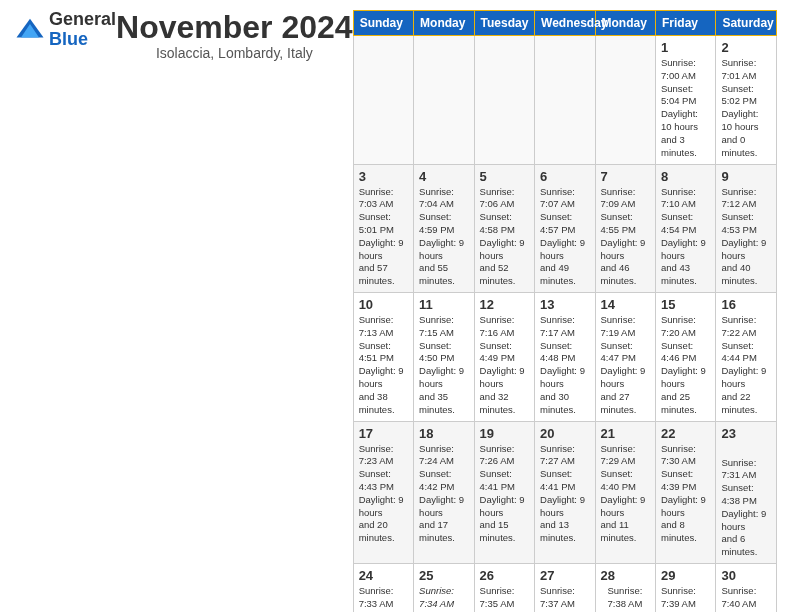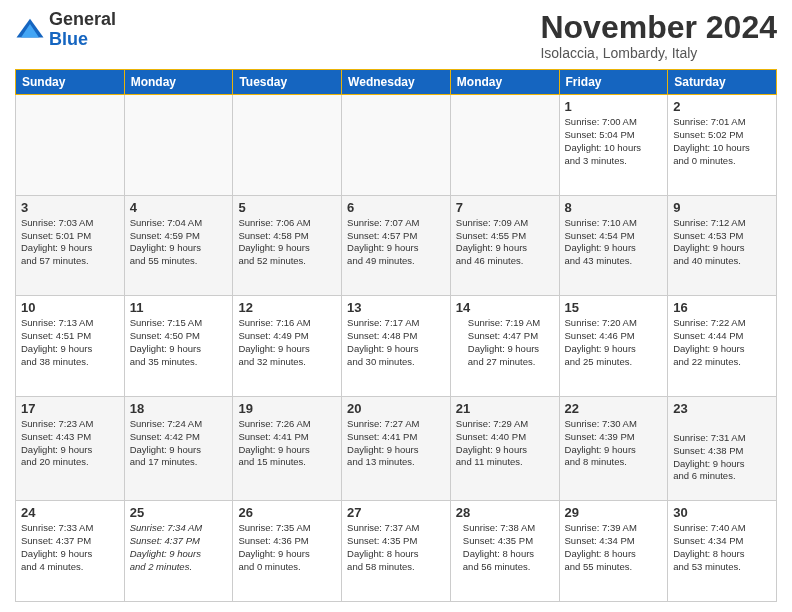--- a/index.html
+++ b/index.html
@@ -8,21 +8,21 @@
       background: #fff;
       width: 792px;
       height: 612px;
       overflow: hidden;
     }
     .page {
       width: 792px;
       height: 612px;
       padding: 10px 15px;
       display: flex;
-      flex-direction: column;
+      flex-direction: row;
     }
     .header {
       display: flex;
       justify-content: space-between;
       align-items: flex-start;
       margin-bottom: 8px;
     }
     .logo {
       display: flex;
       align-items: center;
@@ -33,21 +33,21 @@
       font-weight: bold;
       line-height: 1.1;
     }
     .logo-text .general { color: #333; }
     .logo-text .blue { color: #1565C0; }
     .logo-icon {
       width: 30px;
       height: 30px;
     }
     .title-area {
-      text-align: left;
+      text-align: center;
     }
     .month-title {
       font-size: 32px;
       font-weight: bold;
       color: #333;
       line-height: 1.1;
     }
     .location {
       font-size: 14px;
       color: #555;
@@ -228,21 +228,21 @@
           </td>
           <td>
             <div class="day-number">13</div>
             <div class="day-info" style="white-space: pre-line;">Sunrise: 7:17 AM
 Sunset: 4:48 PM
 Daylight: 9 hours
 and 30 minutes.</div>
           </td>
           <td>
             <div class="day-number">14</div>
-            <div class="day-info" style="white-space: pre-line; margin-left: 12px;">Sunrise: 7:19 AM
+            <div class="day-info" style="white-space: pre-line;">Sunrise: 7:19 AM
 Sunset: 4:47 PM
 Daylight: 9 hours
 and 27 minutes.</div>
           </td>
           <td>
             <div class="day-number">15</div>
             <div class="day-info" style="white-space: pre-line;">Sunrise: 7:20 AM
 Sunset: 4:46 PM
 Daylight: 9 hours
 and 25 minutes.</div>

